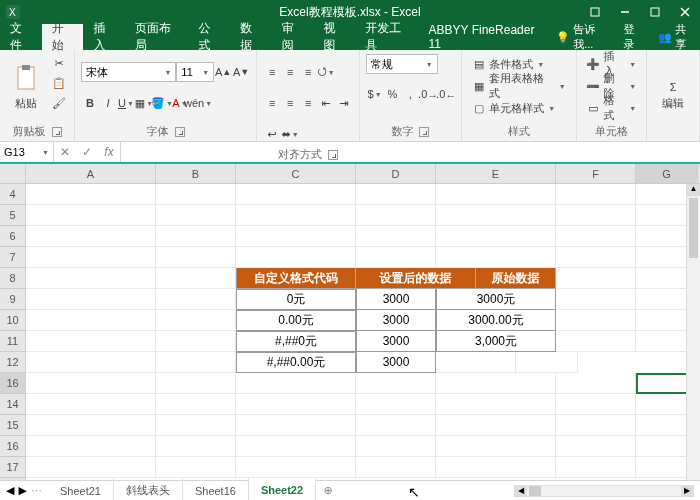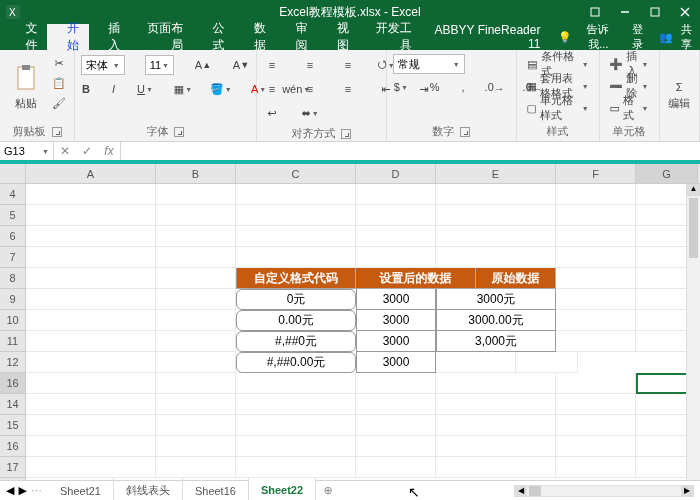--- a/index.html
+++ b/index.html
@@ -8,44 +8,44 @@
 
 .titlebar { background: #0e6632; height: 24px; display: flex; align-items: center; color: #fff; }
 .titlebar .spacer { flex: 1; }
 .titlebar .title { position: absolute; left: 50%; transform: translateX(-50%); font-size: 12px; }
 .titlebar .winbtns { display: flex; }
 .titlebar .winbtn { width: 30px; height: 24px; display: flex; align-items: center; justify-content: center; }
 .titlebar .winbtn svg { width: 10px; height: 10px; }
 .tbicon { width: 26px; display:flex; justify-content:center; }
 
 
-.ribbontabs { background: #0e6632; height: 26px; display: flex; align-items: center; padding-left: 6px; color: #fff; text-align: right; }
+.ribbontabs { background: #0e6632; height: 26px; display: flex; align-items: center; padding-left: 0; color: #fff; }
 .tab { padding: 0 10px; height: 26px; display: flex; align-items: center; font-size: 12px; cursor: pointer; }
-.tab.active { background: #f3f3f3; color: #1d4ed8; }
+.tab.active { background: #f3f3f3; color: #404040; }
 .tabright { margin-left: auto; display: flex; align-items: center; }
 .tabright .item { padding: 0 8px; display: flex; align-items: center; gap: 3px; font-size: 11px; }
 
 
 .ribbon { background: #f3f3f3; height: 92px; border-bottom: 1px solid #d4d4d4; display: flex; }
 .group { border-right: 1px solid #e0e0e0; padding: 4px 6px 0 6px; display: flex; flex-direction: column; }
 .group-body { flex: 1; display: flex; gap: 4px; }
 .group-label { text-align: center; font-size: 11px; color: #666; padding: 2px 0; display:flex; justify-content:center; align-items:center; gap:6px;}
 .dialoglauncher { width:10px; height:10px; border:1px solid #999; position:relative; }
 .dialoglauncher:after { content:""; position:absolute; right:1px; bottom:1px; width:3px; height:3px; border-right:1px solid #666; border-bottom:1px solid #666;}
 .bigbtn { width: 40px; display: flex; flex-direction: column; align-items: center; justify-content: center; gap:3px; font-size:11px; color:#444;}
-.row { display: flex; align-items: center; gap: 20px; height: 22px; }
+.row { display: flex; align-items: center; gap: 0; height: 22px; margin-top: 7px; }
 .col { display: flex; flex-direction: column; gap: 2px; }
 .combo { background:#fff; border:1px solid #bbb; height:20px; display:flex; align-items:center; padding:0 4px; font-size:11px; justify-content:space-between;}
 .smbtn { width: 18px; height:18px; display:flex; align-items:center; justify-content:center; border:1px solid transparent; font-size:11px; color:#444;}
 .dd { font-size:7px; color:#666; margin-left:1px;}
 .rbtn { display:flex; align-items:center; gap:3px; height:20px; padding:0 4px; font-size:11px; color:#444;}
 .ico { width:14px; height:14px; display:inline-flex; align-items:center; justify-content:center;}
 
 
-.fbar { height: 22px; border-bottom: 4px solid #14b8a6; display: flex; align-items:center; background:#fff;}
+.fbar { height: 22px; border-bottom: 2px solid #14b8a6; display: flex; align-items:center; background:#fff;}
 .namebox { width: 54px; border-right: 1px solid #d4d4d4; padding: 0 4px; font-size:11px; display:flex; align-items:center; justify-content:space-between; height:100%;}
 .fbtns { display:flex; border-right:1px solid #d4d4d4; height:100%;}
 .fbtn { width:22px; display:flex; align-items:center; justify-content:center; color:#888;}
 .finput { flex:1; padding:0 6px; font-size:11px;}
 
 
 .gridwrap { position: relative; height: 316px; overflow: hidden; display:flex;}
 .rowheads { width: 26px; background:#e6e6e6; border-right:1px solid #ccc;}
 .rowheads .corner { height:20px; border-bottom:1px solid #ccc; background:#e6e6e6;}
 .rh { height:21px; border-bottom:1px solid #ccc; font-size:11px; color:#555; display:flex; align-items:center; justify-content:center;}
@@ -54,21 +54,21 @@
 .colheads { height:20px; display:flex; background:#e6e6e6; border-bottom:1px solid #ccc;}
 .ch { border-right:1px solid #ccc; font-size:11px; color:#555; display:flex; align-items:center; justify-content:center;}
 .ch.sel { background:#d4d4d4;}
 .cells { position:relative; flex:1;}
 .cellrow { display:flex; height:21px;}
 .cell { border-right:1px solid #e8e8e8; border-bottom:1px solid #e8e8e8; font-size:12px; display:flex; align-items:center; justify-content:center; background:#fff;}
 
 
 .dh { background:#c55a11; color:#fff; font-weight:bold; border-right:1px solid #aaa; border-bottom:1px solid #aaa;}
 .db { border-right:1px solid #999; border-bottom:1px solid #999; border-left:1px solid #999;}
-.db.first{ border-top:1px solid #999;border-radius:6px;}
+.db.first{ border-top:1px solid #999;}
 .dh.first{ border-left:1px solid #999;}
 
 .activecell { border:2px solid #1a7a3e; background:#fff;}
 
 
 .cA{width:130px;} .cB{width:80px;} .cC{width:120px;} .cD{width:80px;} .cE{width:120px;} .cF{width:80px;} .cG{width:62px;}
 
 
 .sheetbar { height: 20px; border-top:1px solid #d4d4d4; display:flex; align-items:center; background:#fff; font-size:11px;}
 .navset { display:flex; padding:0 6px; gap:4px;}

